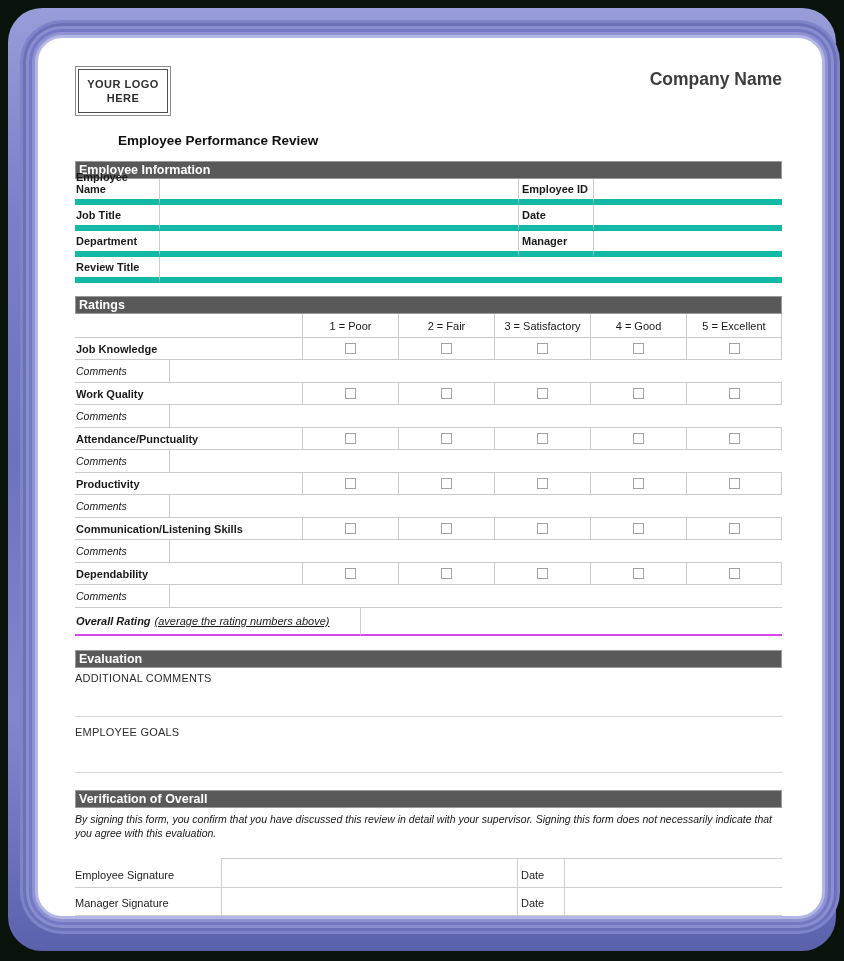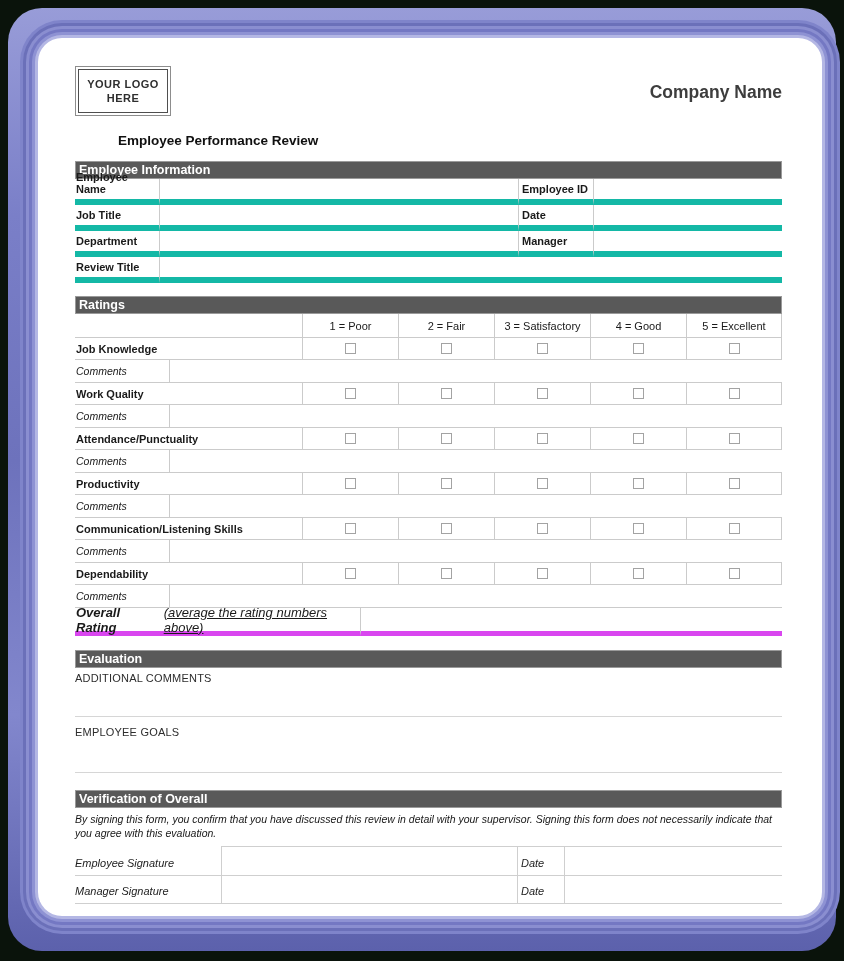--- a/index.html
+++ b/index.html
@@ -32,21 +32,21 @@
   
   .page-header { position:relative; margin-top:28px; height:50px; }
   .logo-box {
     width:96px; height:50px; border:1px solid #8d8d8d;
     box-shadow: inset 0 0 0 2px #ffffff, inset 0 0 0 3px #4f4f4f;
     display:flex; flex-direction:column; justify-content:center; align-items:center;
     text-align:center;
   }
   .logo-box span { font-size:11px; font-weight:bold; letter-spacing:0.5px; color:#2e2e2e; line-height:1.3; }
   .company-name {
-    position:absolute; right:0; top:16px;
+    position:absolute; right:0; top:3px;
     font-size:17.5px; font-weight:bold; color:#3d3d3d;
   }
   .form-title { margin-top:17px; font-size:13.5px; font-weight:bold; color:#101010;padding-left:43px; }
 
   
   .section-bar {
     height:18px; background:#595959; border:1px solid #9a9a9a;
     color:#ffffff; font-size:12.5px; font-weight:bold;
     line-height:16px; padding-left:3px;
   }
@@ -74,34 +74,34 @@
   .rate-last { border-right:1px solid #cbcbcb; }
   .crit-lbl  { height:22px; font-size:11px; font-weight:bold; align-items:center; padding-left:1px; }
   .box-cell  { height:22px; align-items:center; justify-content:center; }
   .checkbox  { width:11px; height:11px; border:1px solid #a3a3a3; background:#fff; display:inline-block; }
 
   .comments-grid { display:grid; grid-template-columns:95px 612px; }
   .comments-grid > div { height:23px; border-bottom:1px solid #cbcbcb; display:flex; align-items:center; }
   .comments-lbl { font-style:italic; font-size:10.5px; border-right:1px solid #cbcbcb; padding-left:1px; }
 
   .overall-grid { display:grid; grid-template-columns:286px 421px; }
-  .overall-grid > div { height:28px; border-bottom:5px solid #d946ef; display:flex; align-items:center; font-size:13px; }
+  .overall-grid > div { height:28px; border-bottom:2px solid #d946ef; display:flex; align-items:center; font-size:11px;text-align:right; }
   .overall-lbl { border-right:1px solid #cbcbcb; padding-left:1px; }
   .overall-lbl .b { font-weight:bold; font-style:italic; margin-right:4px; }
   .overall-lbl .n { font-style:italic;text-decoration:underline; }
 
   
   .eval-label { margin-top:4px; font-size:11px; color:#2d2d2d; letter-spacing:0.2px; }
   .eval-area-1 { height:33px; border-bottom:1px solid #d6d6d6; }
   .eval-goals-label { margin-top:9px; font-size:11px; color:#2d2d2d; letter-spacing:0.2px; }
   .eval-area-2 { height:35px; border-bottom:1px solid #d6d6d6; }
 
   
   .verif-text { margin-top:5px; font-size:10.5px; font-style:italic; line-height:1.3; color:#161616; }
-  .sig-grid { display:grid; grid-template-columns:146px 296px 48px 217px; margin-top:6px;font-style:italic; }
+  .sig-grid { display:grid; grid-template-columns:146px 296px 48px 217px; margin-top:18px; }
   .sig-grid > div {
     height:30px; border-bottom:1px solid #cfcfcf;
     display:flex; align-items:flex-end; padding-bottom:6px;
     font-size:11px; color:#222;
   }
   .sig-grid > .row2 { height:28px; }
   .sig-input  { border-left:1px solid #cfcfcf; }
   .date-lbl   { border-left:1px solid #cfcfcf; border-right:1px solid #cfcfcf; padding-left:3px; }
   .sig-top    { border-top:1px solid #cfcfcf; }
 </style>

